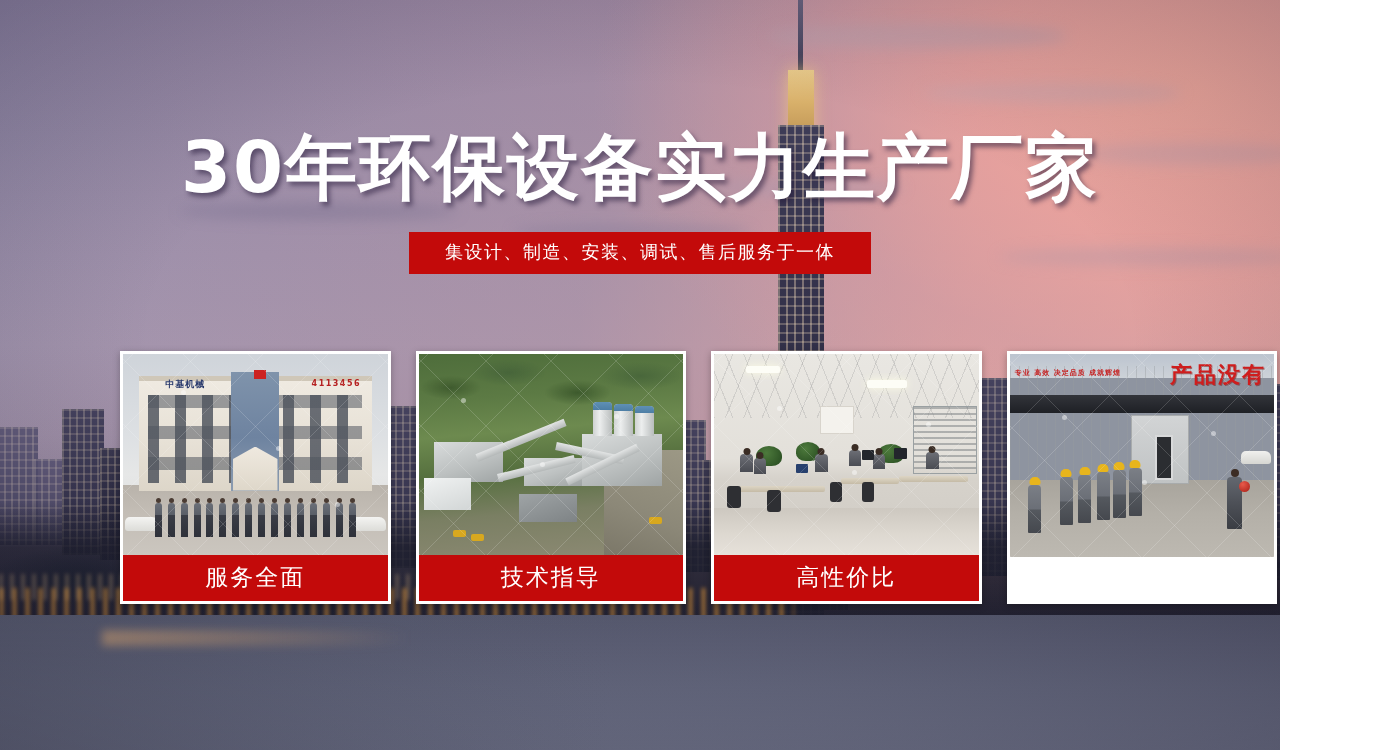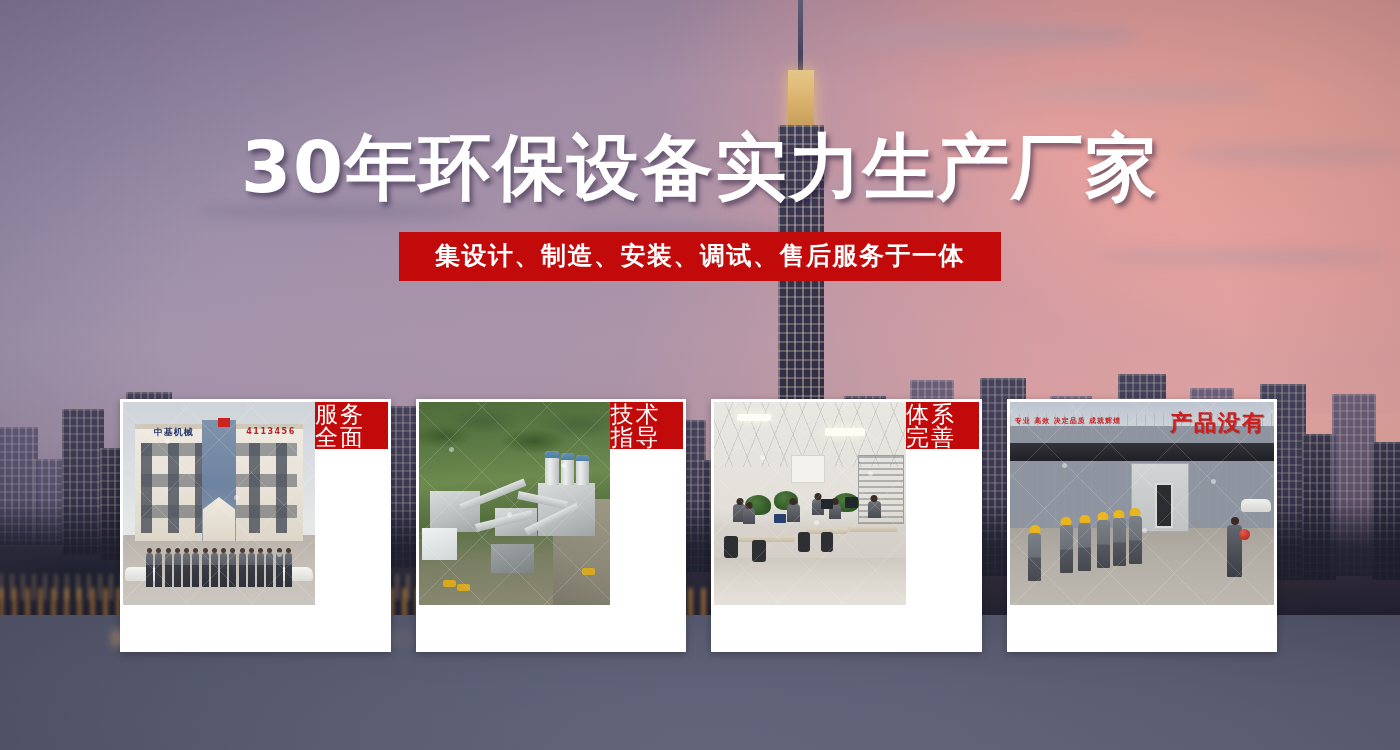--- a/index.html
+++ b/index.html
@@ -4,21 +4,21 @@
 <style>
   * { margin:0; padding:0; box-sizing:border-box; }
   html, body {
     width:1400px; height:750px;
     overflow:hidden;
     font-family:"DejaVu Sans","Liberation Sans",sans-serif;
   }
 
   .banner {
     position:relative;
-    width:1400px; height:750px;
+    width:1280px; height:750px;
     overflow:hidden;
     background:#0f172a;
   }
 
   
   .sky {
     position:absolute; inset:0;
     background:
       linear-gradient(100deg,
         rgba(138,126,158,0.0) 0%,
@@ -178,44 +178,43 @@
     text-shadow:3px 4px 5px rgba(40,28,60,.55);
     white-space:nowrap;
   }
 
   .subbanner {
     position:absolute;
     top:232px; left:50%;
     transform:translateX(-50%);
     background:#c30a0a;
     color:#ffffff;
-    font-size:25px;
-    font-weight:bold;
+    font-size:18px;
+    font-weight:normal;
     letter-spacing:1.5px;
     padding:11px 36px 13px;
     white-space:nowrap;
     line-height:1;
   }
 
   .cards {
     position:absolute;
     left:120px; top:351px;
     width:1157px; height:253px;
     display:flex;
     gap:25px;
   }
   .card {
     position:relative;
     width:271px; height:253px;
     background:#ffffff;
     padding:3px;
     display:flex;
-    flex-direction:row;
+    flex-direction:column;
     box-shadow:0 2px 7px rgba(0,0,0,.28);
-    margin-top:48px;
   }
   .card-photo {
     position:relative;
     width:100%; height:203px;
     overflow:hidden;
     background:#8e94a0;
   }
   .card-label {
     height:47px;
     background:#c30a0a;
@@ -544,21 +543,21 @@
           <div class="p3-mon" style="left:31%;top:55%;width:12px;height:9px;background:#27406e;"></div>
           <div class="p3-chair" style="left:5%;top:66%;width:14px;height:22px;"></div>
           <div class="p3-chair" style="left:20%;top:68%;width:14px;height:22px;"></div>
           <div class="p3-chair" style="left:44%;top:64%;width:12px;height:20px;"></div>
           <div class="p3-chair" style="left:56%;top:64%;width:12px;height:20px;"></div>
           <div class="wm"></div>
           <div class="wm-dot" style="left:24%;top:26%;"></div>
           <div class="wm-dot" style="left:52%;top:58%;"></div>
           <div class="wm-dot" style="left:80%;top:34%;"></div>
         </div>
-        <div class="card-label">体系完善</div>
+        <div class="card-label">高性价比</div>
       </div>
 
       <div class="card">
         <div class="card-photo">
           <div class="p4-sky"></div>
           <div class="p4-wall"></div>
           <div class="p4-band"></div>
           <div class="p4-bigtext">产品没有</div>
           <div class="p4-slogan">专业 高效
 决定品质 成就辉煌</div>

